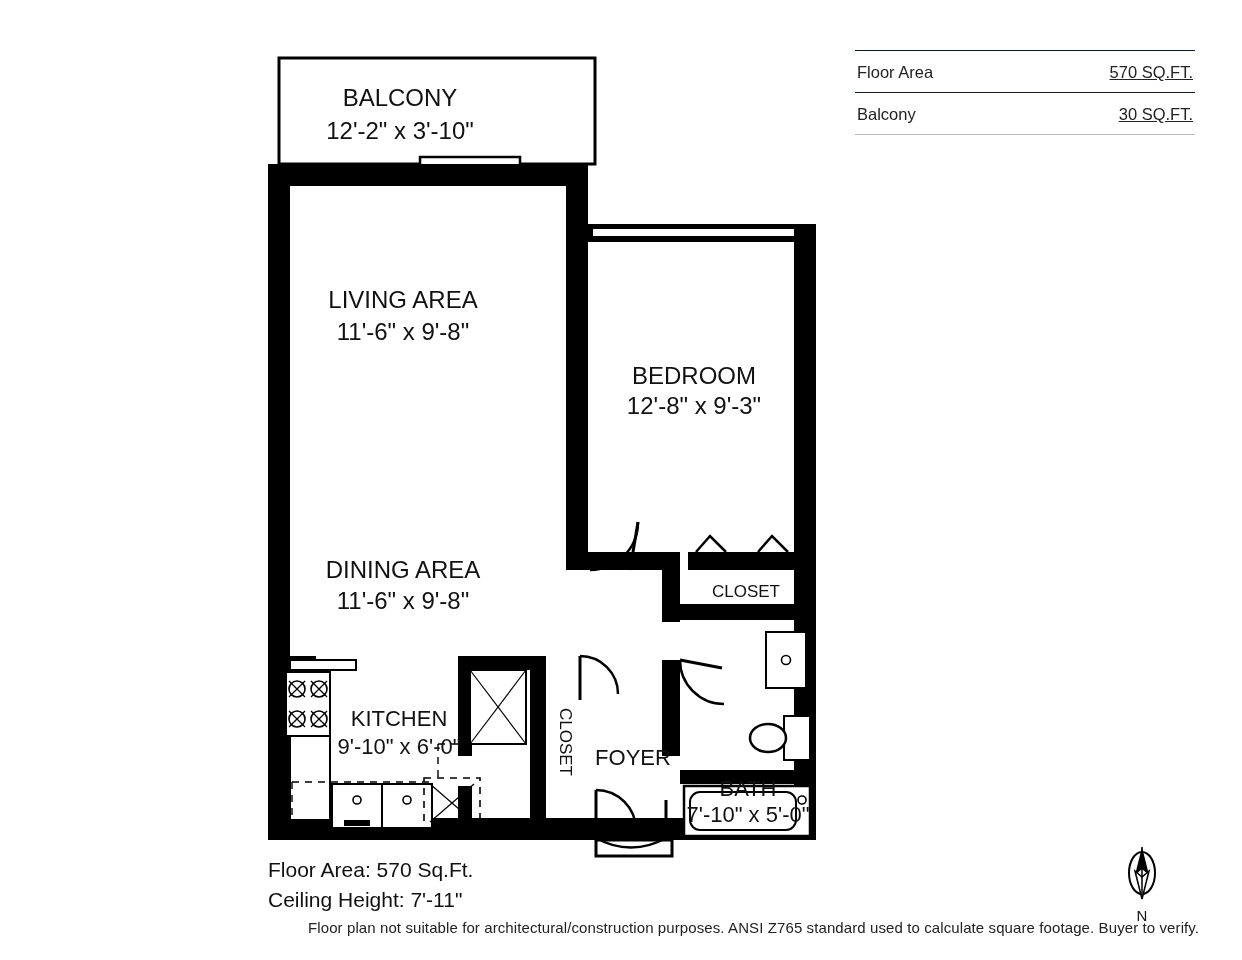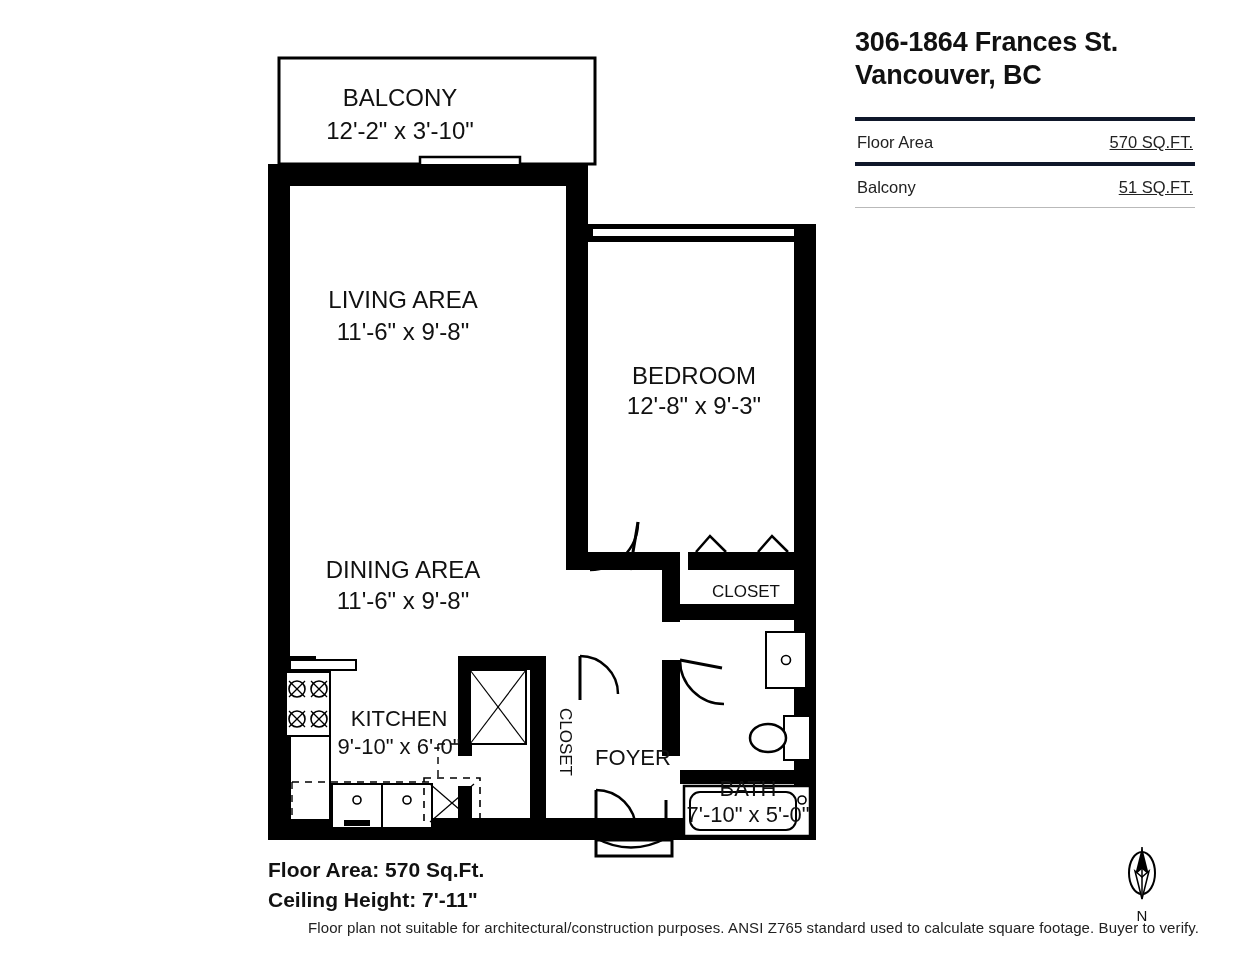--- a/index.html
+++ b/index.html
@@ -33,21 +33,21 @@
     white-space: pre-line;
   }
   .info-table {
     margin-top: 24px;
     width: 340px;
   }
   .info-row {
     display: flex;
     justify-content: space-between;
     align-items: baseline;
-    border-top: 4px solid #0f172a;
+    border-top: 1px solid #0f172a;
     padding: 12px 2px 10px 2px;
     font-size: 16.5px;
   }
   .info-row.last {
     border-bottom: 1px solid #b9b9b9;
   }
   .info-label { color: #222; }
   .info-value { color: #222; text-decoration: underline; }
 
   
@@ -61,21 +61,20 @@
   .plan svg { display: block; }
 
   
   .bottom-text {
     position: absolute;
     left: 268px;
     top: 855px;
     font-size: 21px;
     line-height: 1.45;
     color: #111;
-    font-weight: bold;
   }
   .disclaimer {
     position: absolute;
     left: 308px;
     top: 919px;
     font-size: 15px;
     color: #222;
     letter-spacing: 0.1px;
   }
 
@@ -226,31 +225,29 @@
   <text class="rm" x="560" y="742" font-size="17" transform="rotate(90 560 742)" text-anchor="middle">CLOSET</text>
 
   <text class="rm" x="633" y="765" text-anchor="middle" font-size="22">FOYER</text>
 
   <text class="rm" x="748" y="796" text-anchor="middle" font-size="22">BATH</text>
   <text class="rm" x="748" y="822" text-anchor="middle" font-size="22">7'-10" x  5'-0"</text>
 </svg>
 </div>
 
 <div class="info-panel">
-  <h1 class="info-title">306-1864 Frances St.
-Vancouver, BC</h1>
 
   <div class="info-table">
     <div class="info-row">
       <span class="info-label">Floor Area</span>
       <span class="info-value">570 SQ.FT.</span>
     </div>
     <div class="info-row last">
       <span class="info-label">Balcony</span>
-      <span class="info-value">51 SQ.FT.</span>
+      <span class="info-value">30 SQ.FT.</span>
     </div>
   </div>
 </div>
 
 <div class="bottom-text">
   <div>Floor Area: 570 Sq.Ft.</div>
   <div>Ceiling Height: 7'-11"</div>
 </div>
 
 <div class="disclaimer">Floor plan not suitable for architectural/construction purposes. ANSI Z765 standard used to calculate square footage. Buyer to verify.</div>

